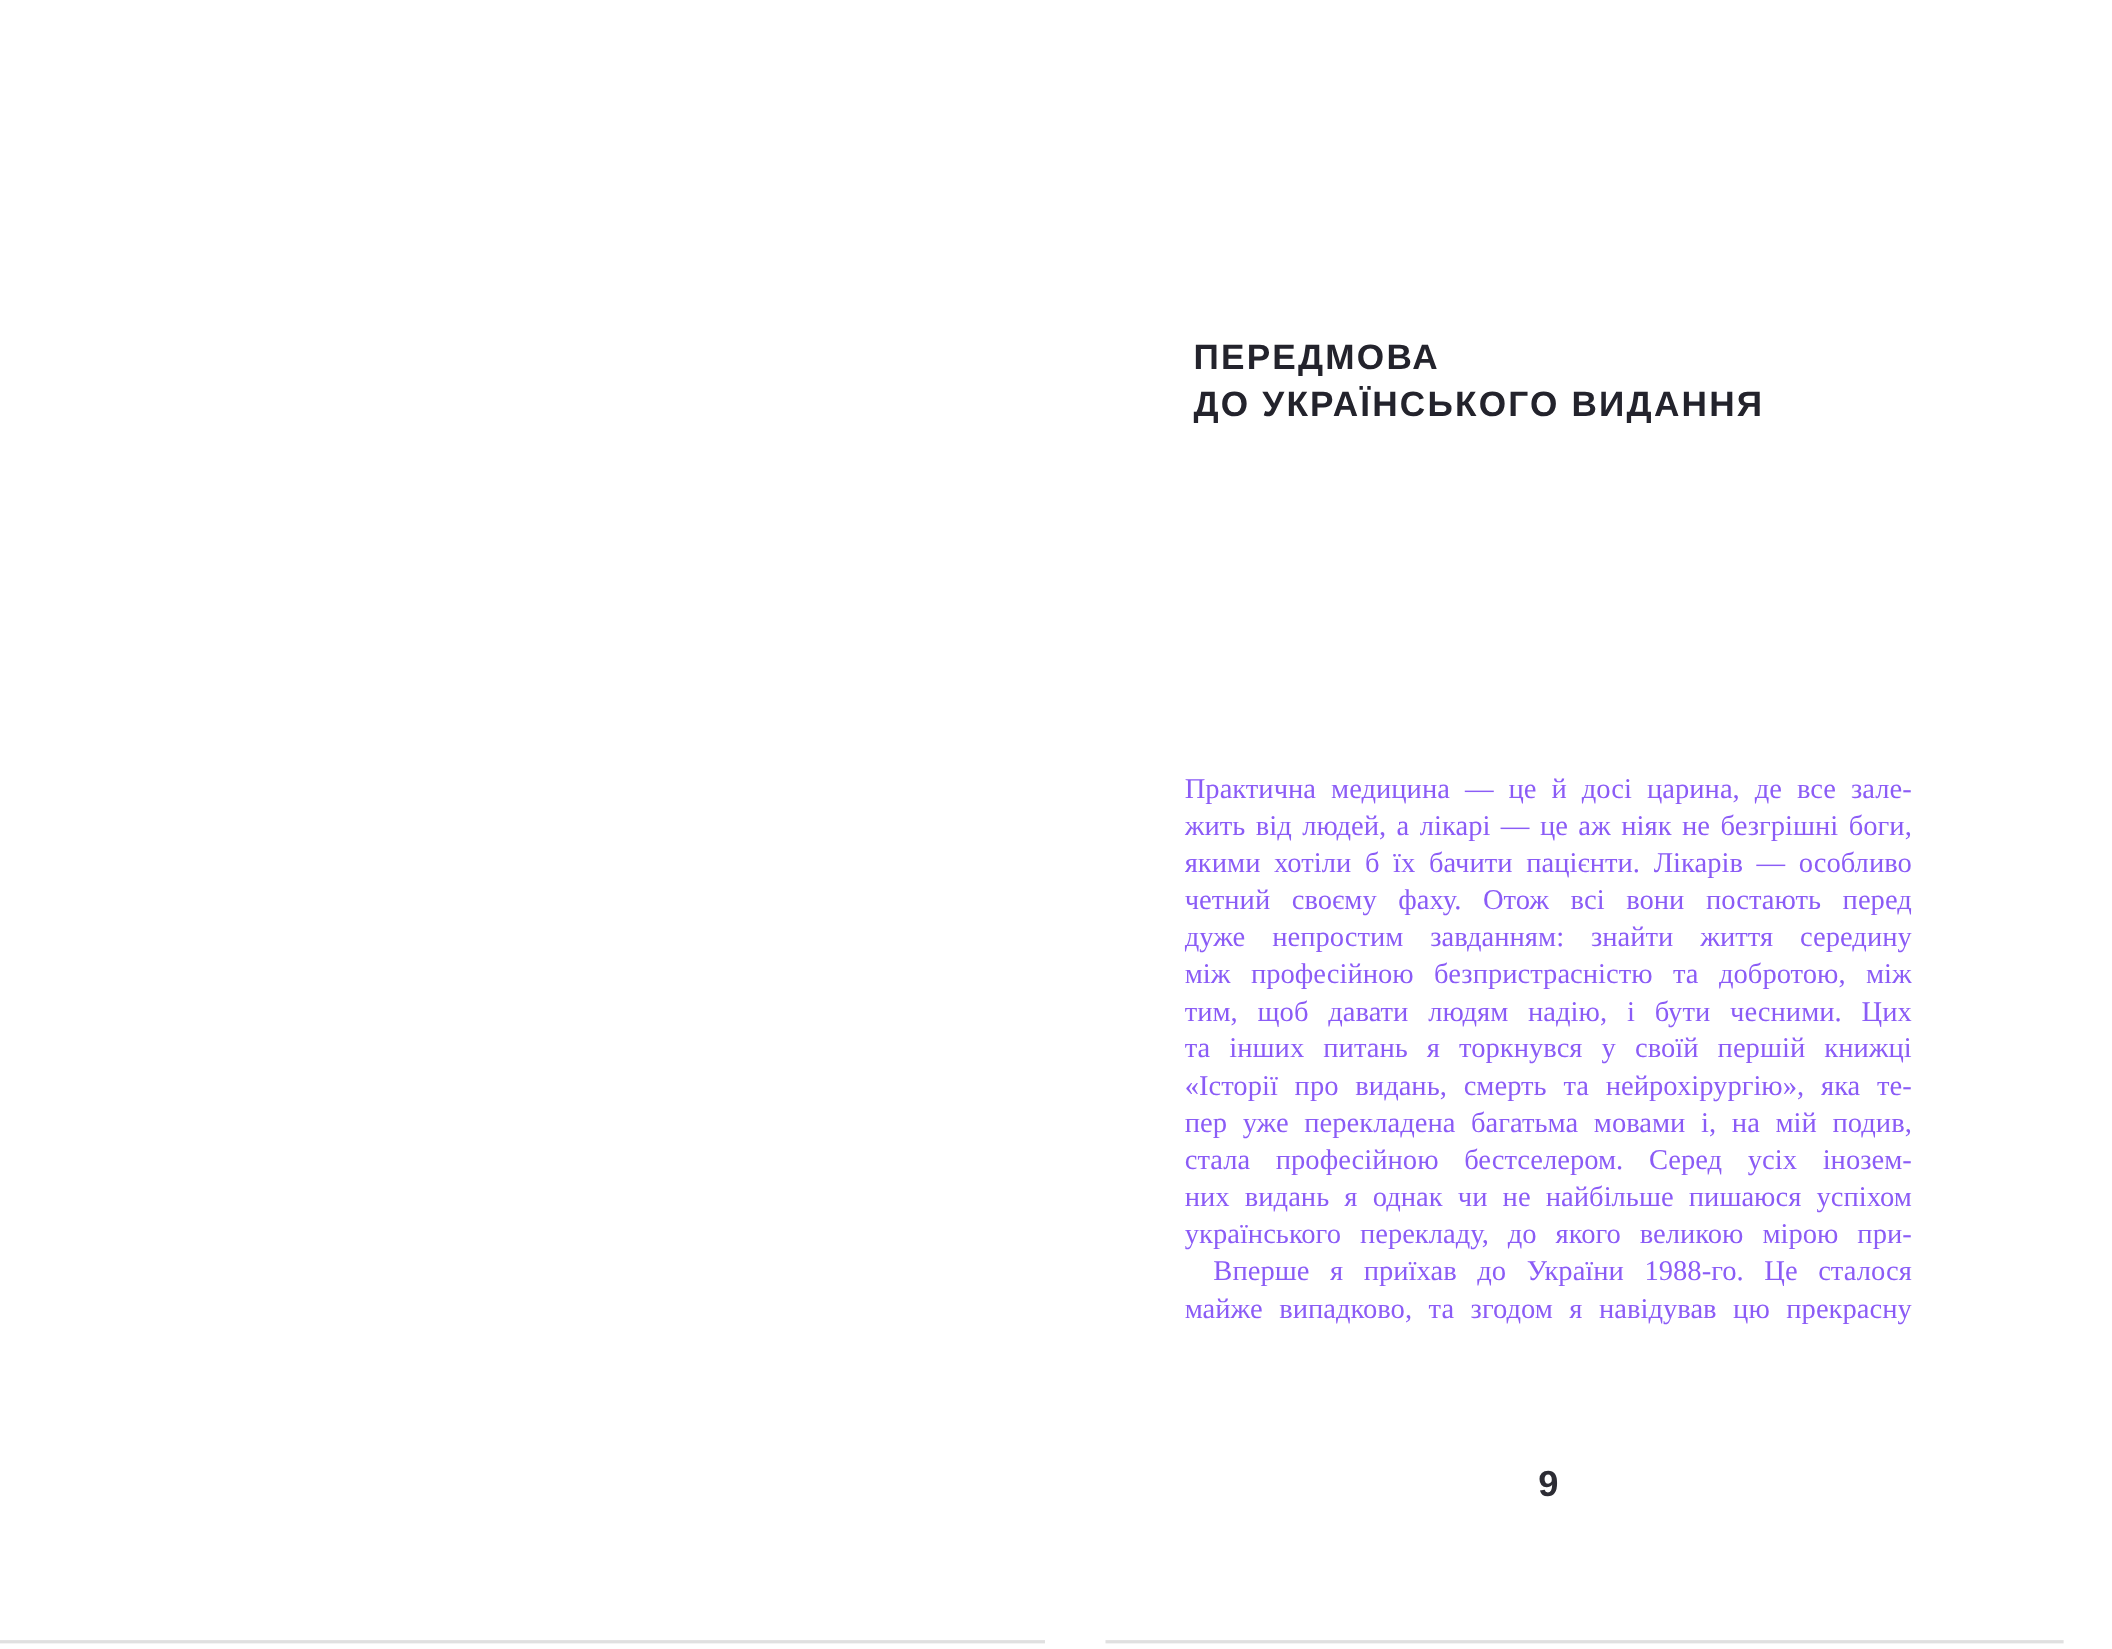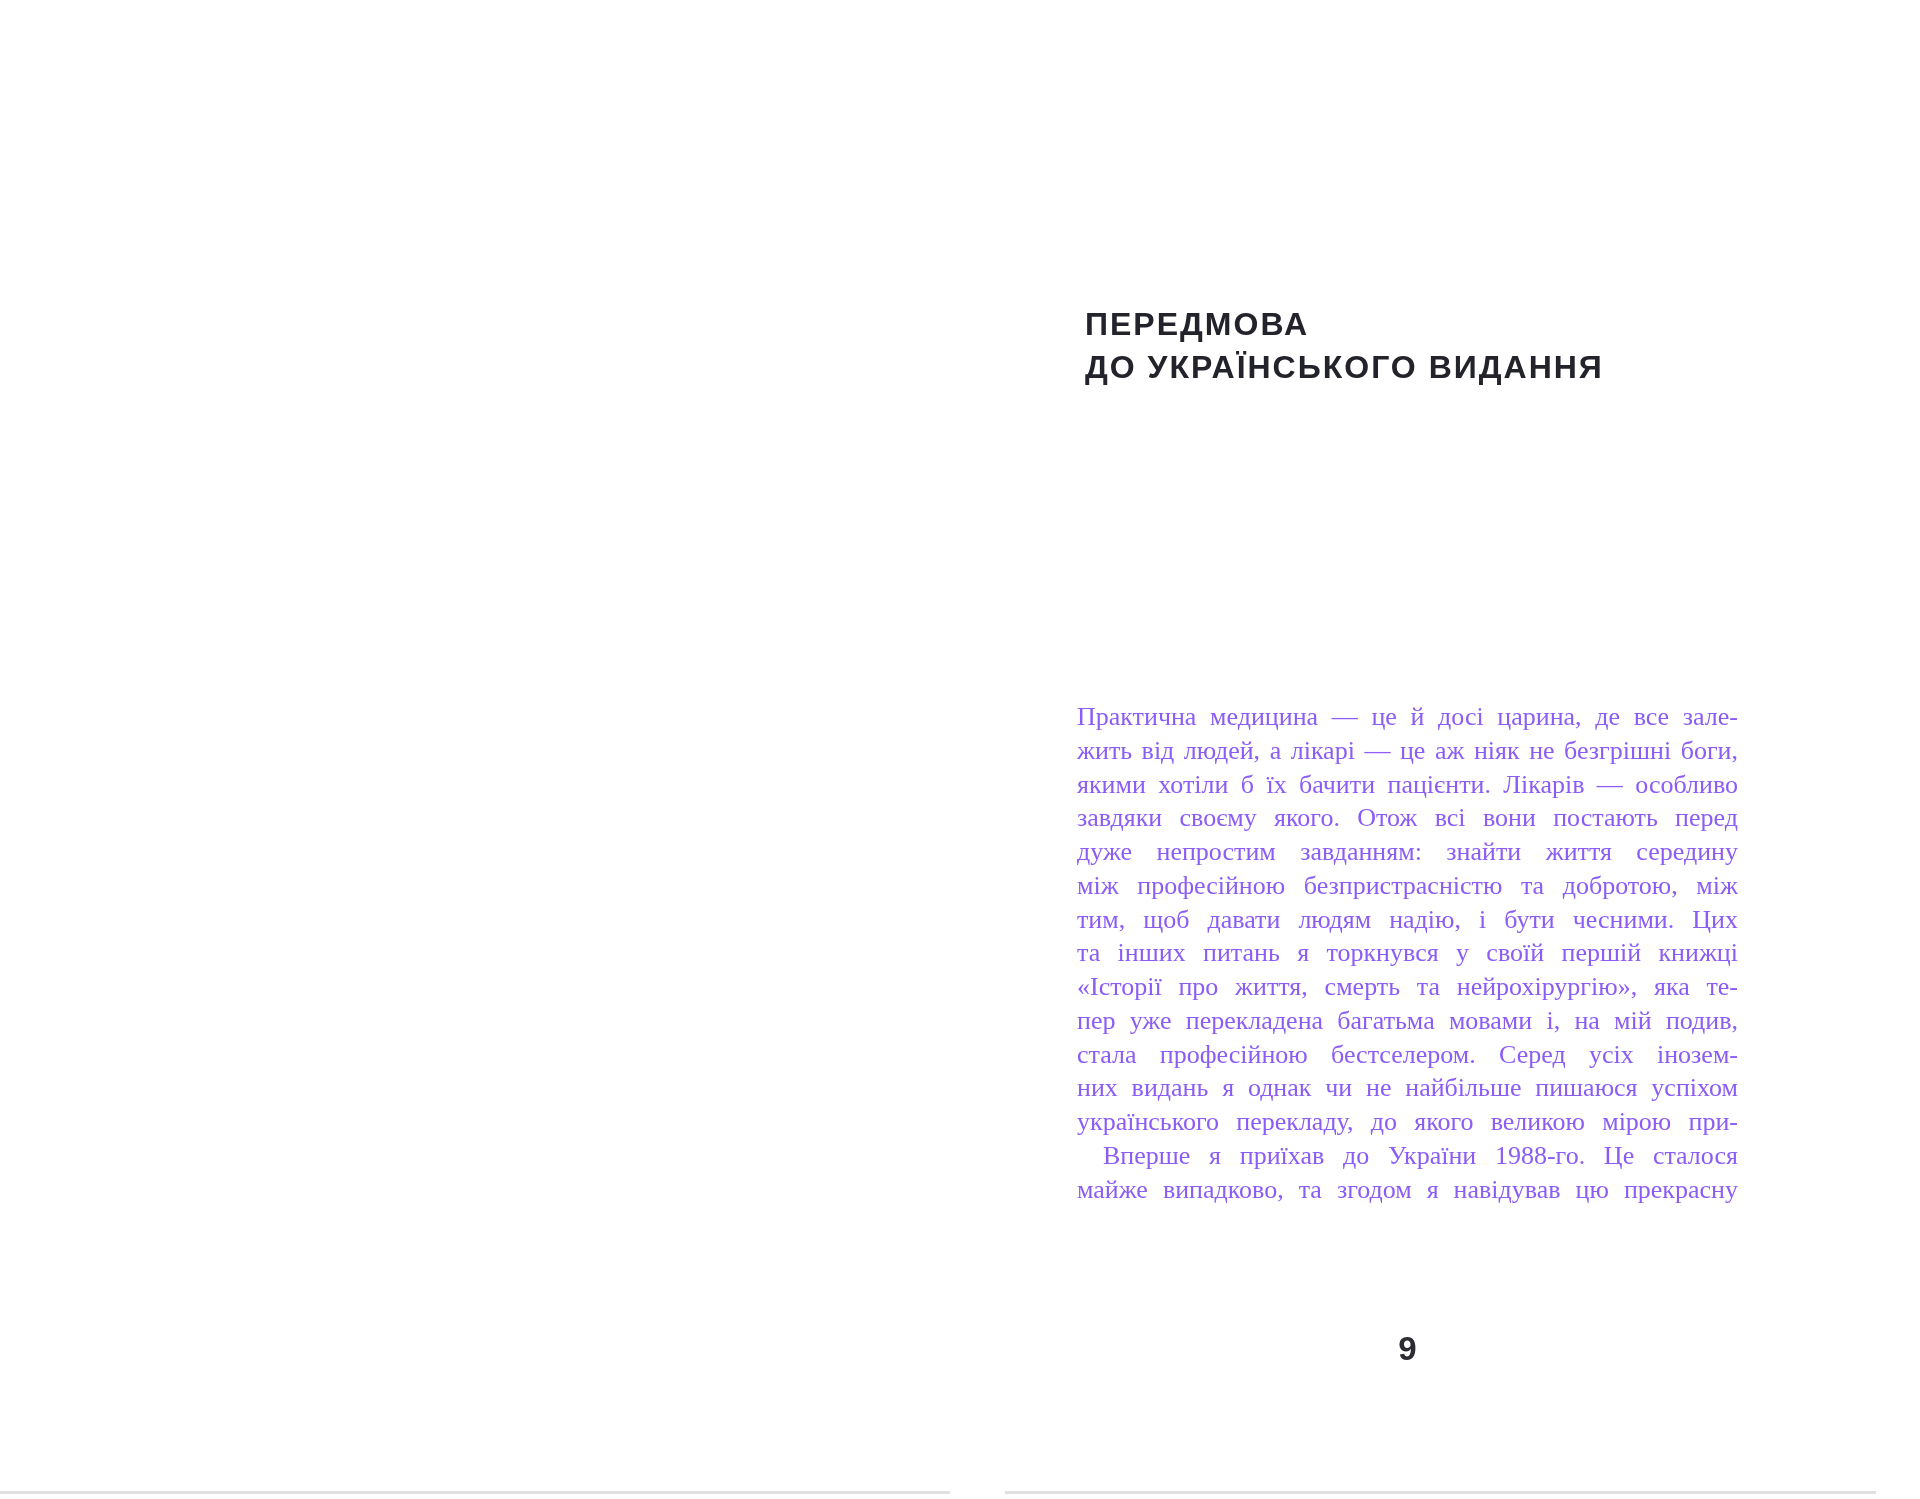--- a/index.html
+++ b/index.html
@@ -77,26 +77,26 @@
 
   <div class="chapter-heading">
     <div>ПЕРЕДМОВА</div>
     <div>ДО УКРАЇНСЬКОГО ВИДАННЯ</div>
   </div>
 
   <div class="body-text" id="body-text">
       <div class="line">Практична медицина — це й досі царина, де все зале-</div>
       <div class="line">жить від людей, а лікарі — це аж ніяк не безгрішні боги,</div>
       <div class="line">якими хотіли б їх бачити пацієнти. Лікарів — особливо</div>
-      <div class="line">завдяки своєму якого. Отож всі вони постають перед</div>
+      <div class="line">четний своєму фаху. Отож всі вони постають перед</div>
       <div class="line">дуже непростим завданням: знайти життя середину</div>
       <div class="line">між професійною безпристрасністю та добротою, між</div>
       <div class="line">тим, щоб давати людям надію, і бути чесними. Цих</div>
       <div class="line">та інших питань я торкнувся у своїй першій книжці</div>
-      <div class="line">«Історії про життя, смерть та нейрохірургію», яка те-</div>
+      <div class="line">«Історії про видань, смерть та нейрохірургію», яка те-</div>
       <div class="line">пер уже перекладена багатьма мовами і, на мій подив,</div>
       <div class="line">стала професійною бестселером. Серед усіх інозем-</div>
       <div class="line">них видань я однак чи не найбільше пишаюся успіхом</div>
       <div class="line">українського перекладу, до якого великою мірою при-</div>
       <div class="line indent">Вперше я приїхав до України 1988-го. Це сталося</div>
       <div class="line">майже випадково, та згодом я навідував цю прекрасну</div>
     </div>
 
   <div class="page-number">9</div>
 

